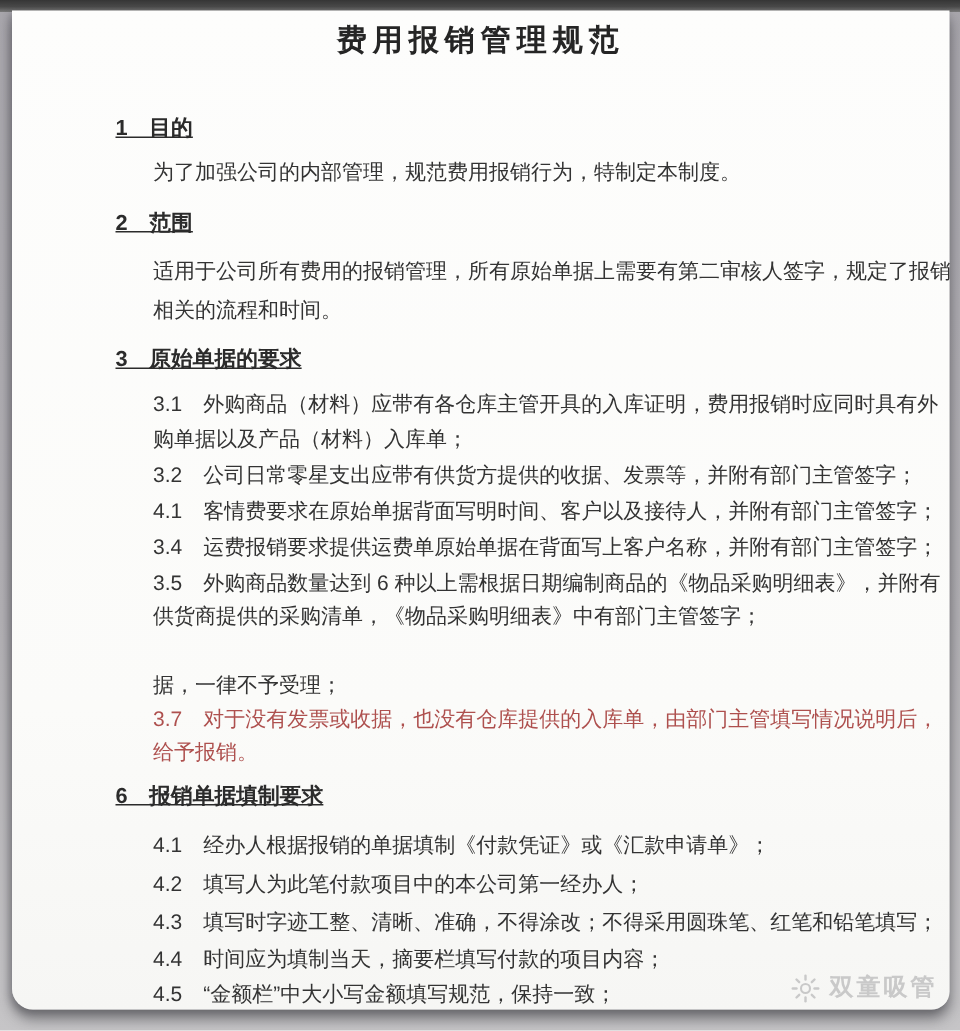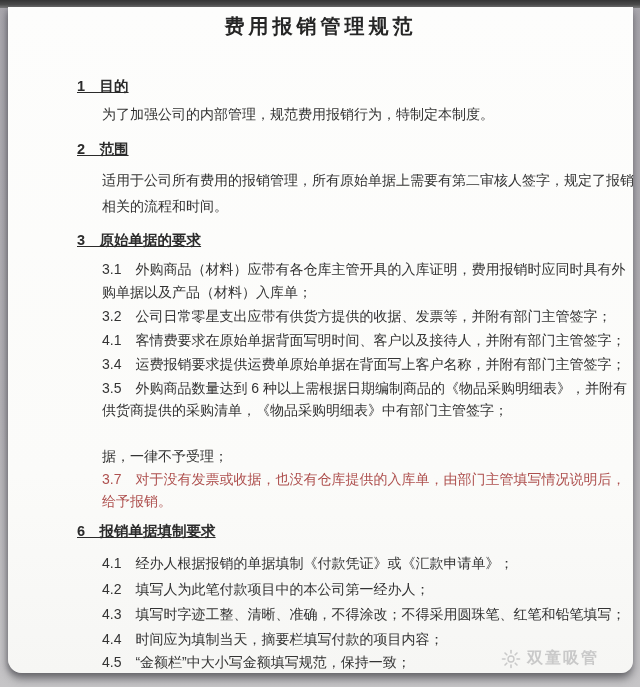--- a/index.html
+++ b/index.html
@@ -65,21 +65,21 @@
     white-space: pre;
     line-height: 20px;
     margin-left: 39px;
   }
 
   .line.red { color: #ae504e; }
 
   .watermark {
     position: absolute;
     top: 641px;
-    right: 34px;
+    right: 8px;
     display: flex;
     align-items: center;
     gap: 6px;
     color: #c9c9c9;
   }
 
   .watermark-text {
     font-size: 16px;
     font-weight: 700;
     letter-spacing: 2px;

